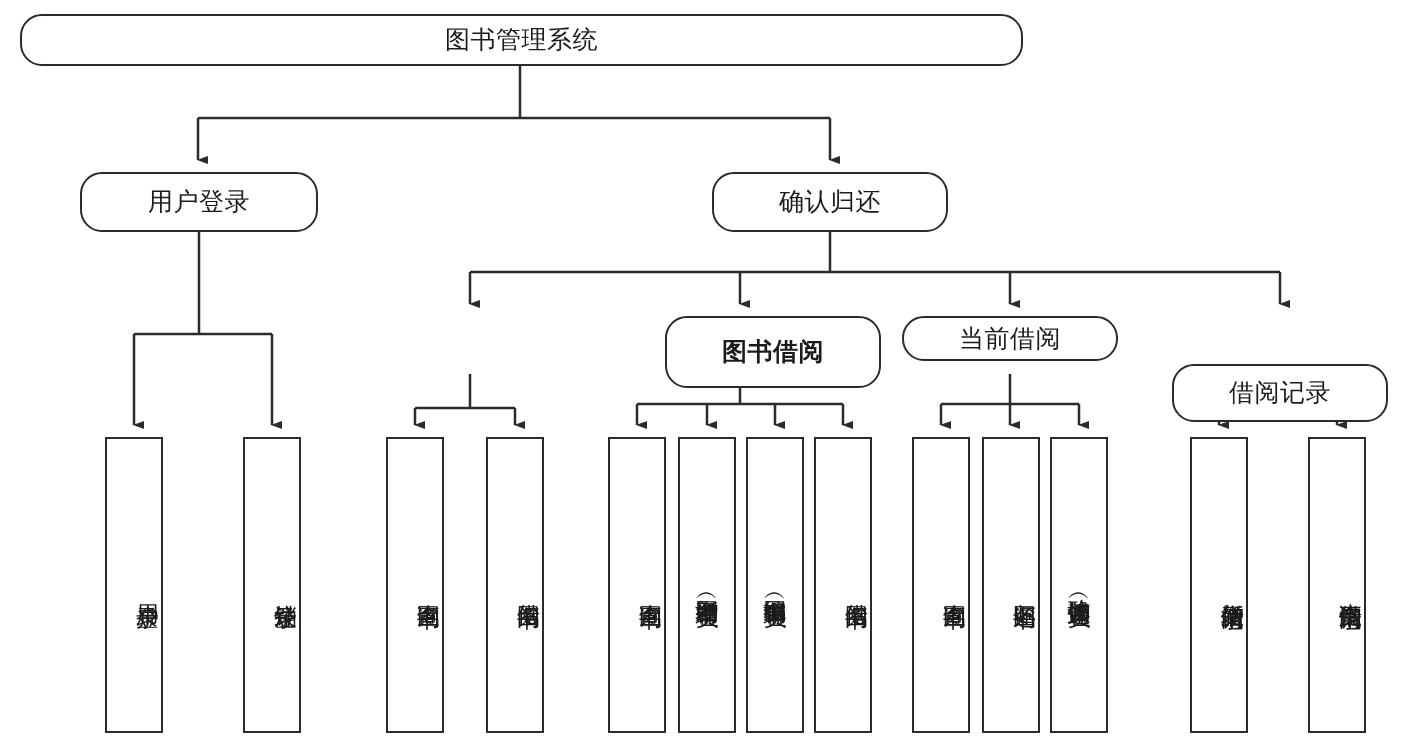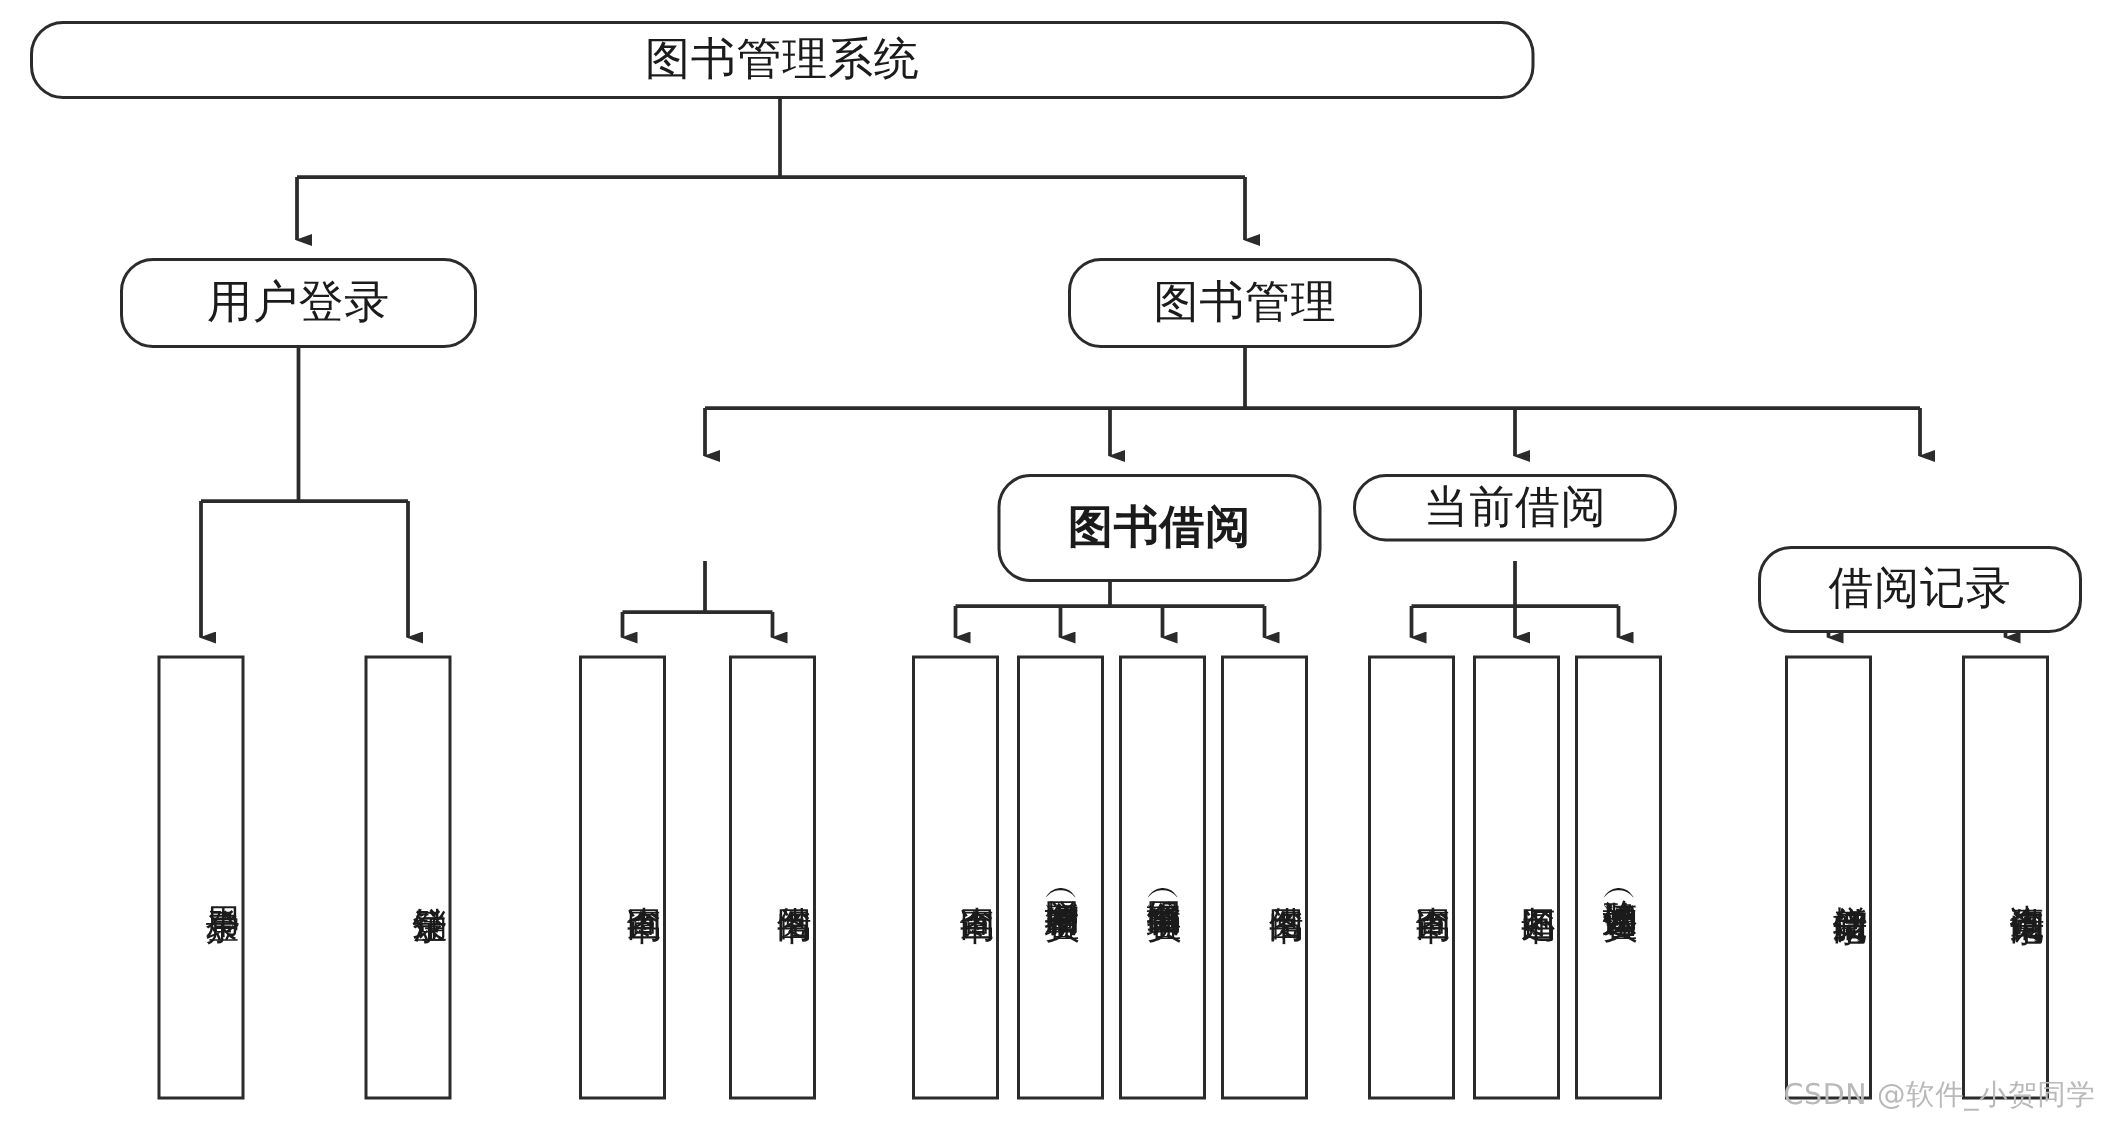--- a/index.html
+++ b/index.html
@@ -31,21 +31,21 @@
     border: 2.5px solid #2b2b2b;
     background: #ffffff;
     display: flex;
     align-items: center;
     justify-content: center;
     color: #1b1b1b;
     line-height: 1.18;
     text-align: center;
   }
   .node.horizontal {
-    font-size: 30px;
+    font-size: 25px;
     letter-spacing: 0.5px;
     border-radius: 22px;
   }
   .node.vertical {
     writing-mode: vertical-rl;
     text-orientation: upright;
     font-size: 23px;
     letter-spacing: 1px;
     align-items: flex-start;
     justify-content: center;
@@ -125,21 +125,21 @@
   </svg>
 
   <div class="node horizontal" style="left: 20px; top: 14px; width: 1003px; height: 52px;">
     <span class="label">图书管理系统</span>
   </div>
 
   <div class="node horizontal" style="left: 80px; top: 172px; width: 238px; height: 60px;">
     <span class="label">用户登录</span>
   </div>
   <div class="node horizontal" style="left: 712px; top: 172px; width: 236px; height: 60px;">
-    <span class="label">图书管理</span>
+    <span class="label">确认归还</span>
   </div>
 
   <div class="node horizontal" style="left: 665px; top: 316px; width: 216px; height: 72px; font-weight: bold;">
     <span class="label">图书借阅</span>
   </div>
   <div class="node horizontal" style="left: 902px; top: 316px; width: 216px; height: 45px;">
     <span class="label">当前借阅</span>
   </div>
   <div class="node horizontal" style="left: 1172px; top: 316px; width: 216px; height: 58px; margin-top: 48px;">
     <span class="label">借阅记录</span>
@@ -178,14 +178,13 @@
   <div class="node vertical tall-text" style="left: 1050px; top: 437px; width: 58px; height: 296px;">
     <span class="label">确认归还（管理员）</span>
   </div>
   <div class="node vertical" style="left: 1190px; top: 437px; width: 58px; height: 296px;">
     <span class="label">新增借阅记录</span>
   </div>
   <div class="node vertical" style="left: 1308px; top: 437px; width: 58px; height: 296px;">
     <span class="label">查询借阅记录</span>
   </div>
 
-  <div class="watermark">CSDN @软件_小贺同学</div>
 </div>
 
 </body></html>

